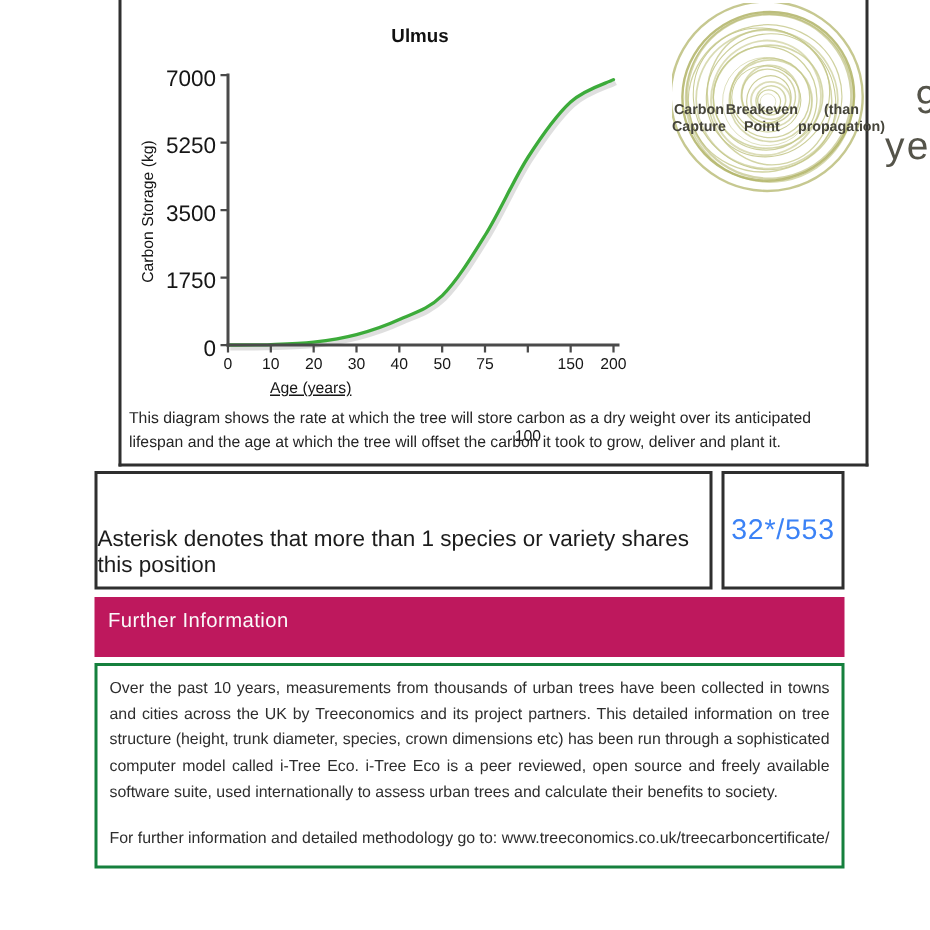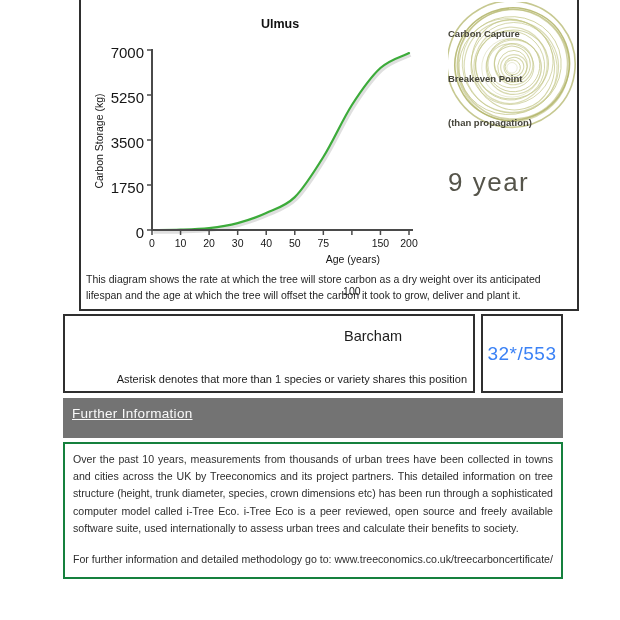--- a/index.html
+++ b/index.html
@@ -10,50 +10,50 @@
 
   
   .top-box { position:absolute; left:16px; top:0; width:500px; height:311px;
              border:2px solid #2f2f2f; border-top:none; background:#fff; }
   .species-left  { position:absolute; left:0;   top:314px; width:412px; height:79px;
                    border:2px solid #2f2f2f; background:#fff; }
   .species-right { position:absolute; left:418px; top:314px; width:82px; height:79px;
                    border:2px solid #2f2f2f; background:#fff;
                    display:flex; align-items:center; justify-content:center; }
   .dark-bar { position:absolute; left:0; top:398px; width:500px; height:40px;
-              background:#737373; color:#fafafa; font-size:13.5px;
-              padding:8px 0 0 9px; letter-spacing:.3px;text-decoration:underline; }
+              background:#be185d; color:#fafafa; font-size:13.5px;
+              padding:8px 0 0 9px; letter-spacing:.3px; }
   .info-box { position:absolute; left:0; top:442px; width:500px; height:137px;
               border:2px solid #15803d; background:#fff; padding:7px 8px 0 8px; }
 
   
   #chart-svg { position:absolute; left:0; top:0; width:500px; height:309px; }
   .chart-title { position:absolute; left:99px; top:17px; width:200px; text-align:center;
                  font-size:12.5px; font-weight:700; color:#111; }
   .ylab { position:absolute; left:-40px; top:134px; width:118px; height:14px;
           transform:rotate(-90deg); text-align:center; font-size:10.5px; color:#161616; }
-  .xlab { position:absolute; left:99px; top:253px; width:200px; text-align:right;
-          font-size:10.5px; color:#161616; }
+  .xlab { position:absolute; left:99px; top:253px; width:200px; text-align:left;
+          font-size:10.5px; color:#161616;text-decoration:underline; }
   .ytick-label { position:absolute; width:42px; text-align:right; font-size:15px; color:#161616; }
   .xtick-label { position:absolute; width:32px; text-align:center; font-size:10.5px; color:#161616; }
   .caption { position:absolute; left:5px; top:271px; width:492px;
              font-size:10.5px; line-height:16px; color:#262626; }
 
   
   .badge { position:absolute; left:367px; top:2px; width:128px; height:128px; }
   .badge-text { position:absolute; left:0; top:0; width:128px; height:128px;
-                display:flex; flex-direction:column; align-items:flex-start;
-                padding-top:26px; text-align:center;gap:33px; }
+                display:flex; flex-direction:row; align-items:center;
+                padding-top:26px; text-align:center; }
   .badge-line { font-size:9.5px; font-weight:700; line-height:11.5px; color:#45443a; }
   .badge-value { font-size:26px; color:#55544a; letter-spacing:1.5px; margin-top:5px; }
 
   
   .rank-title { position:absolute; left:279px; top:11px; font-size:14.5px;
                 line-height:18px; color:#1c1c1c; }
-  .rank-note  { position:absolute; right:6px; bottom:6px; font-size:11px; color:#1c1c1c; }
+  .rank-note  { position:absolute; right:6px; bottom:6px; font-size:15px; color:#1c1c1c; }
   .rank-value { font-size:19px; color:#3b82f6; letter-spacing:.5px; }
 
   
   .info-body { font-size:10.6px; line-height:17.2px; color:#2e2e2e; text-align:justify; }
   .info-link { font-size:10.6px; color:#2e2e2e; margin-top:16px; }
 </style>
 </head>
 <body>
 
 <div id="canvas">
@@ -146,21 +146,20 @@
           <div class="badge-line">(than propagation)</div>
           <div class="badge-value">9 year</div>
         </div>
       </div>
 
       <div class="caption">This diagram shows the rate at which the tree will store carbon as a dry weight over its anticipated lifespan and the age at which the tree will offset the carbon it took to grow, deliver and plant it.</div>
     </div>
 
     <div class="species-left">
       <div class="rank-title">
-        <div>Barcham</div>
       </div>
       <div class="rank-note">Asterisk denotes that more than 1 species or variety shares this position</div>
     </div>
     <div class="species-right">
       <div class="rank-value">32*/553</div>
     </div>
 
     <div class="dark-bar">Further Information</div>
 
     <div class="info-box">

